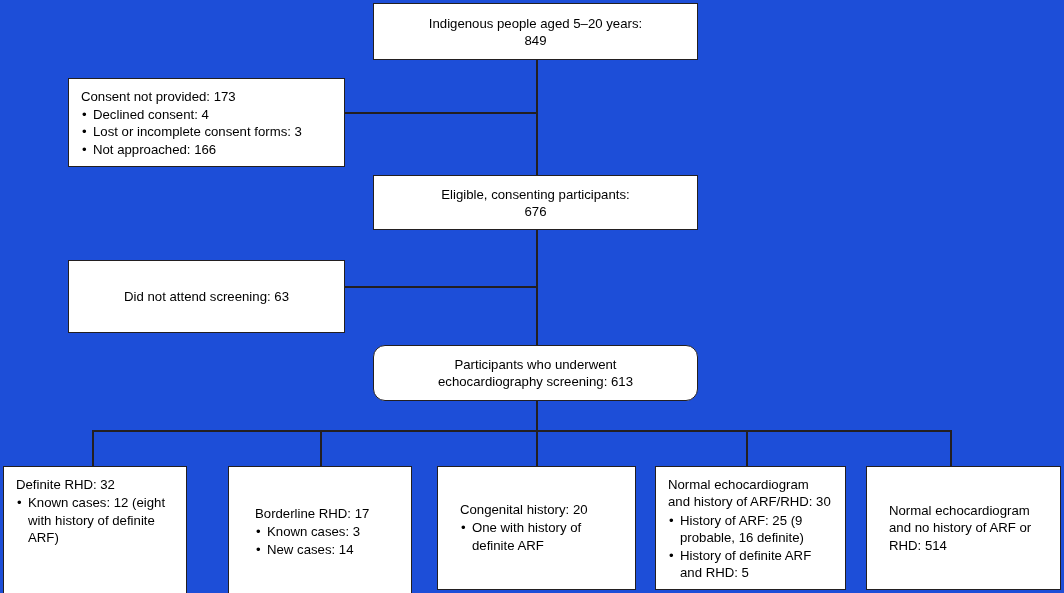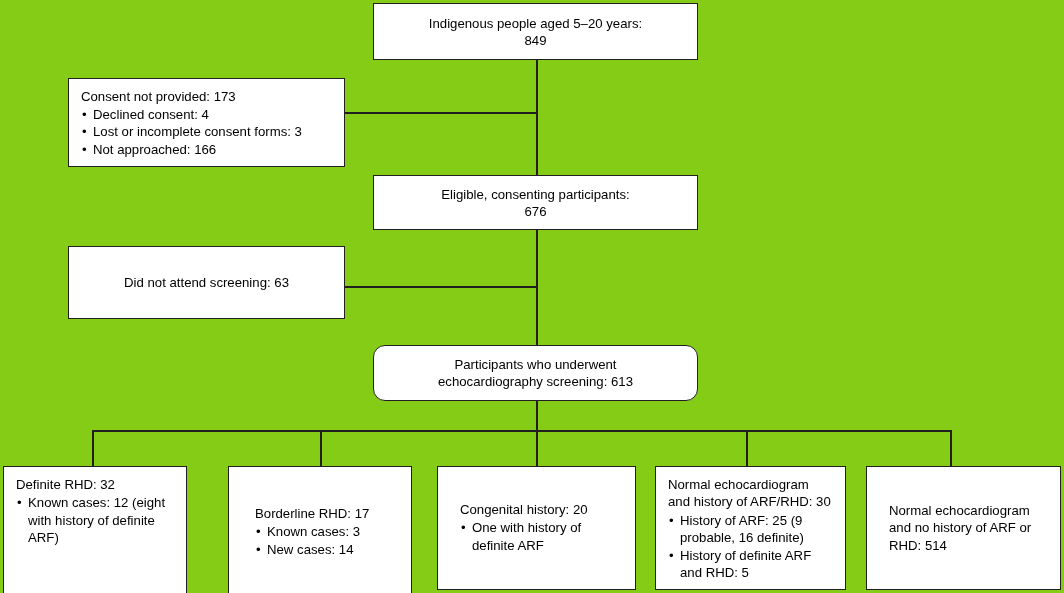--- a/index.html
+++ b/index.html
@@ -8,21 +8,21 @@
     background: #ffffff;
   }
   body {
     font-family: "Liberation Sans", sans-serif;
     color: #000000;
   }
   #flowchart {
     position: relative;
     width: 1064px;
     height: 593px;
-    background: #84cc16;
+    background: #1d4ed8;
     overflow: hidden;
   }
   .box {
     position: absolute;
     box-sizing: border-box;
     border: 1.6px solid #231f20;
     background: #ffffff;
     font-size: 13.2px;
     line-height: 1.32;
     color: #000000;
@@ -113,21 +113,21 @@
     </div>
   </div>
 
   <div class="box center-box" style="left:373px; top:175px; width:325px; height:55px;">
     <div class="box-inner">
       <span>Eligible, consenting participants:</span><br>
       <b>676</b>
     </div>
   </div>
 
-  <div class="box left-box mid-v" style="left:68px; top:246px; width:277px; height:73px;padding-left:13px;">
+  <div class="box left-box mid-v" style="left:68px; top:260px; width:277px; height:73px;padding-left:13px;">
     <div class="box-inner" style="text-align:center;">
       <span>Did not attend screening: 63</span>
     </div>
   </div>
 
   <div class="box center-box" style="left:373px; top:345px; width:325px; height:56px;border-radius:12px;">
     <div class="box-inner">
       <span>Participants who underwent</span><br>
       <span>echocardiography screening: </span><b>613</b>
     </div>

